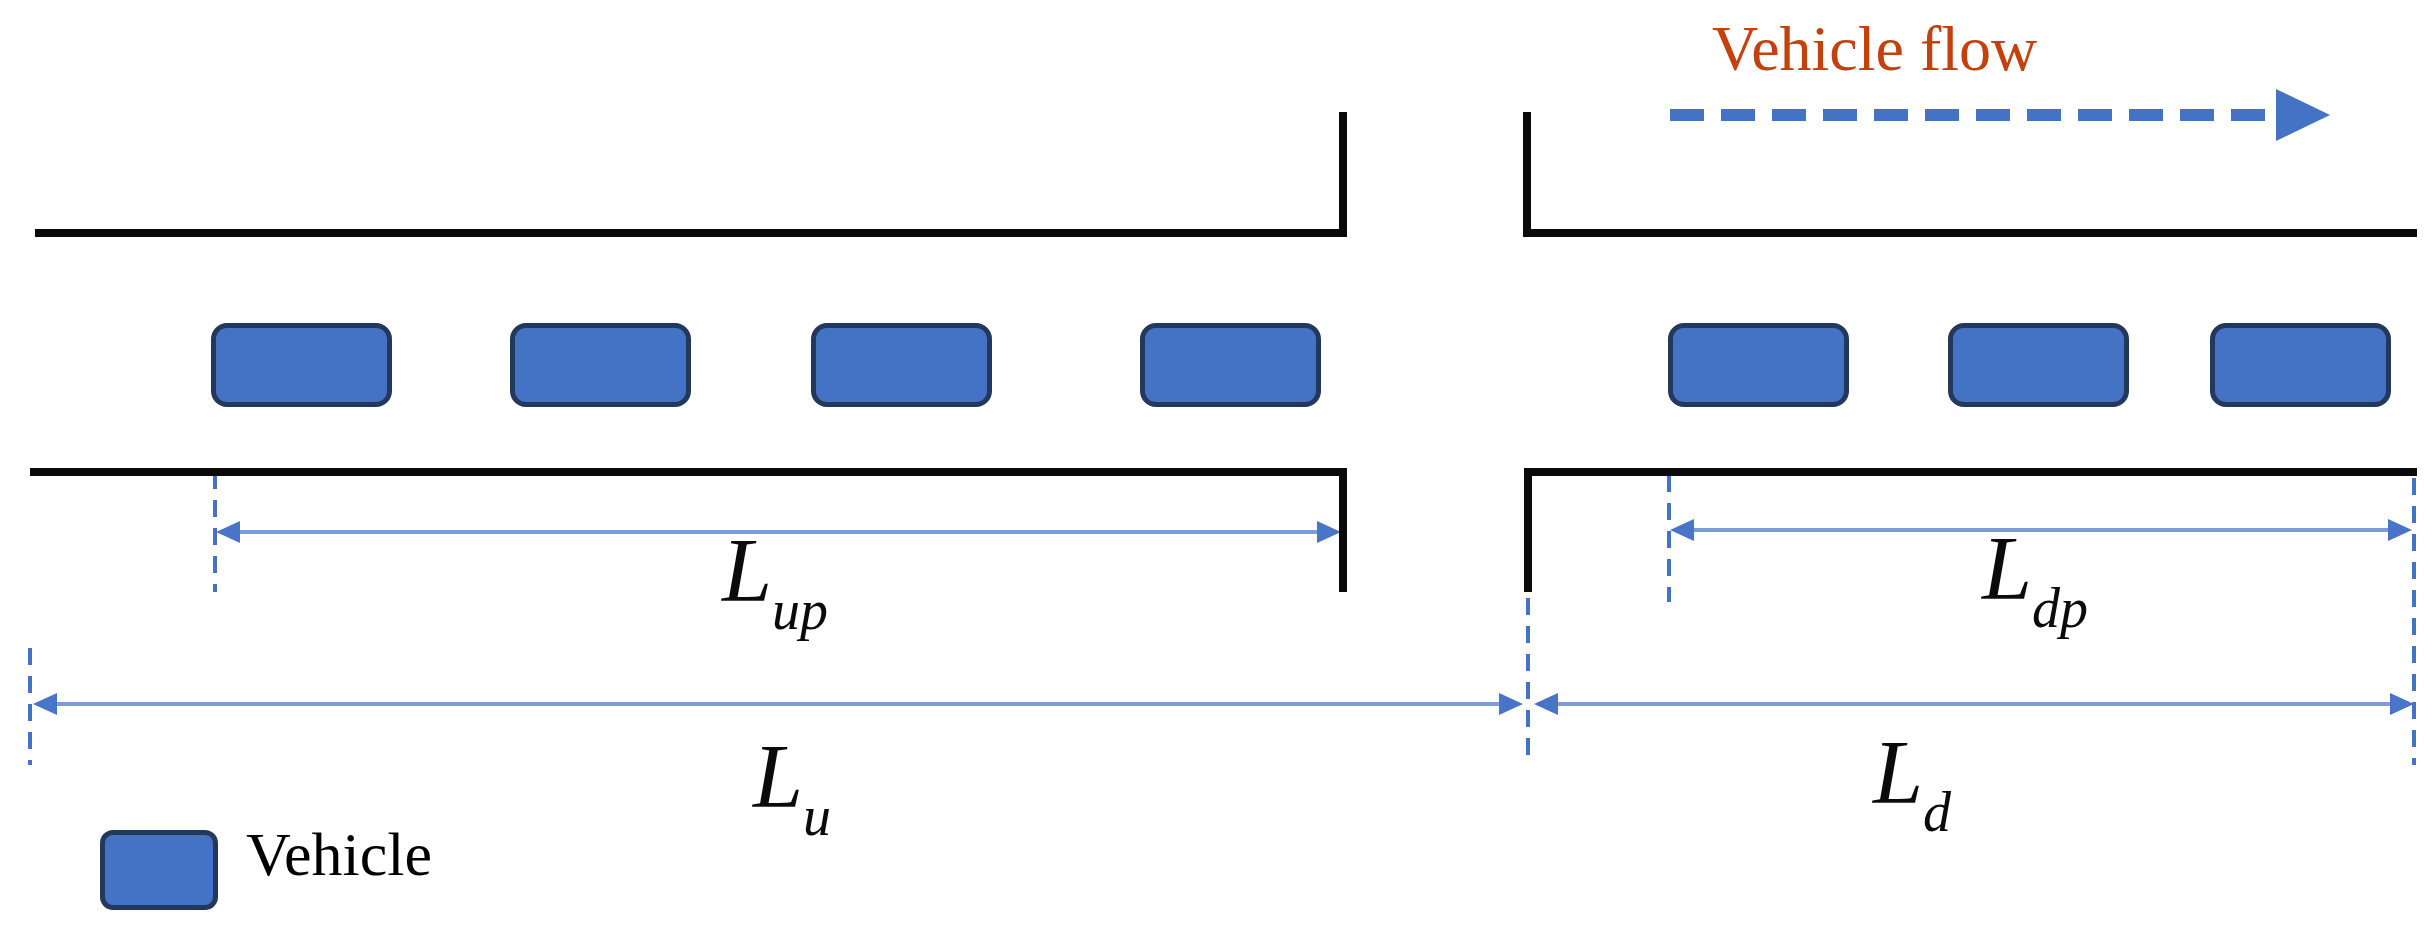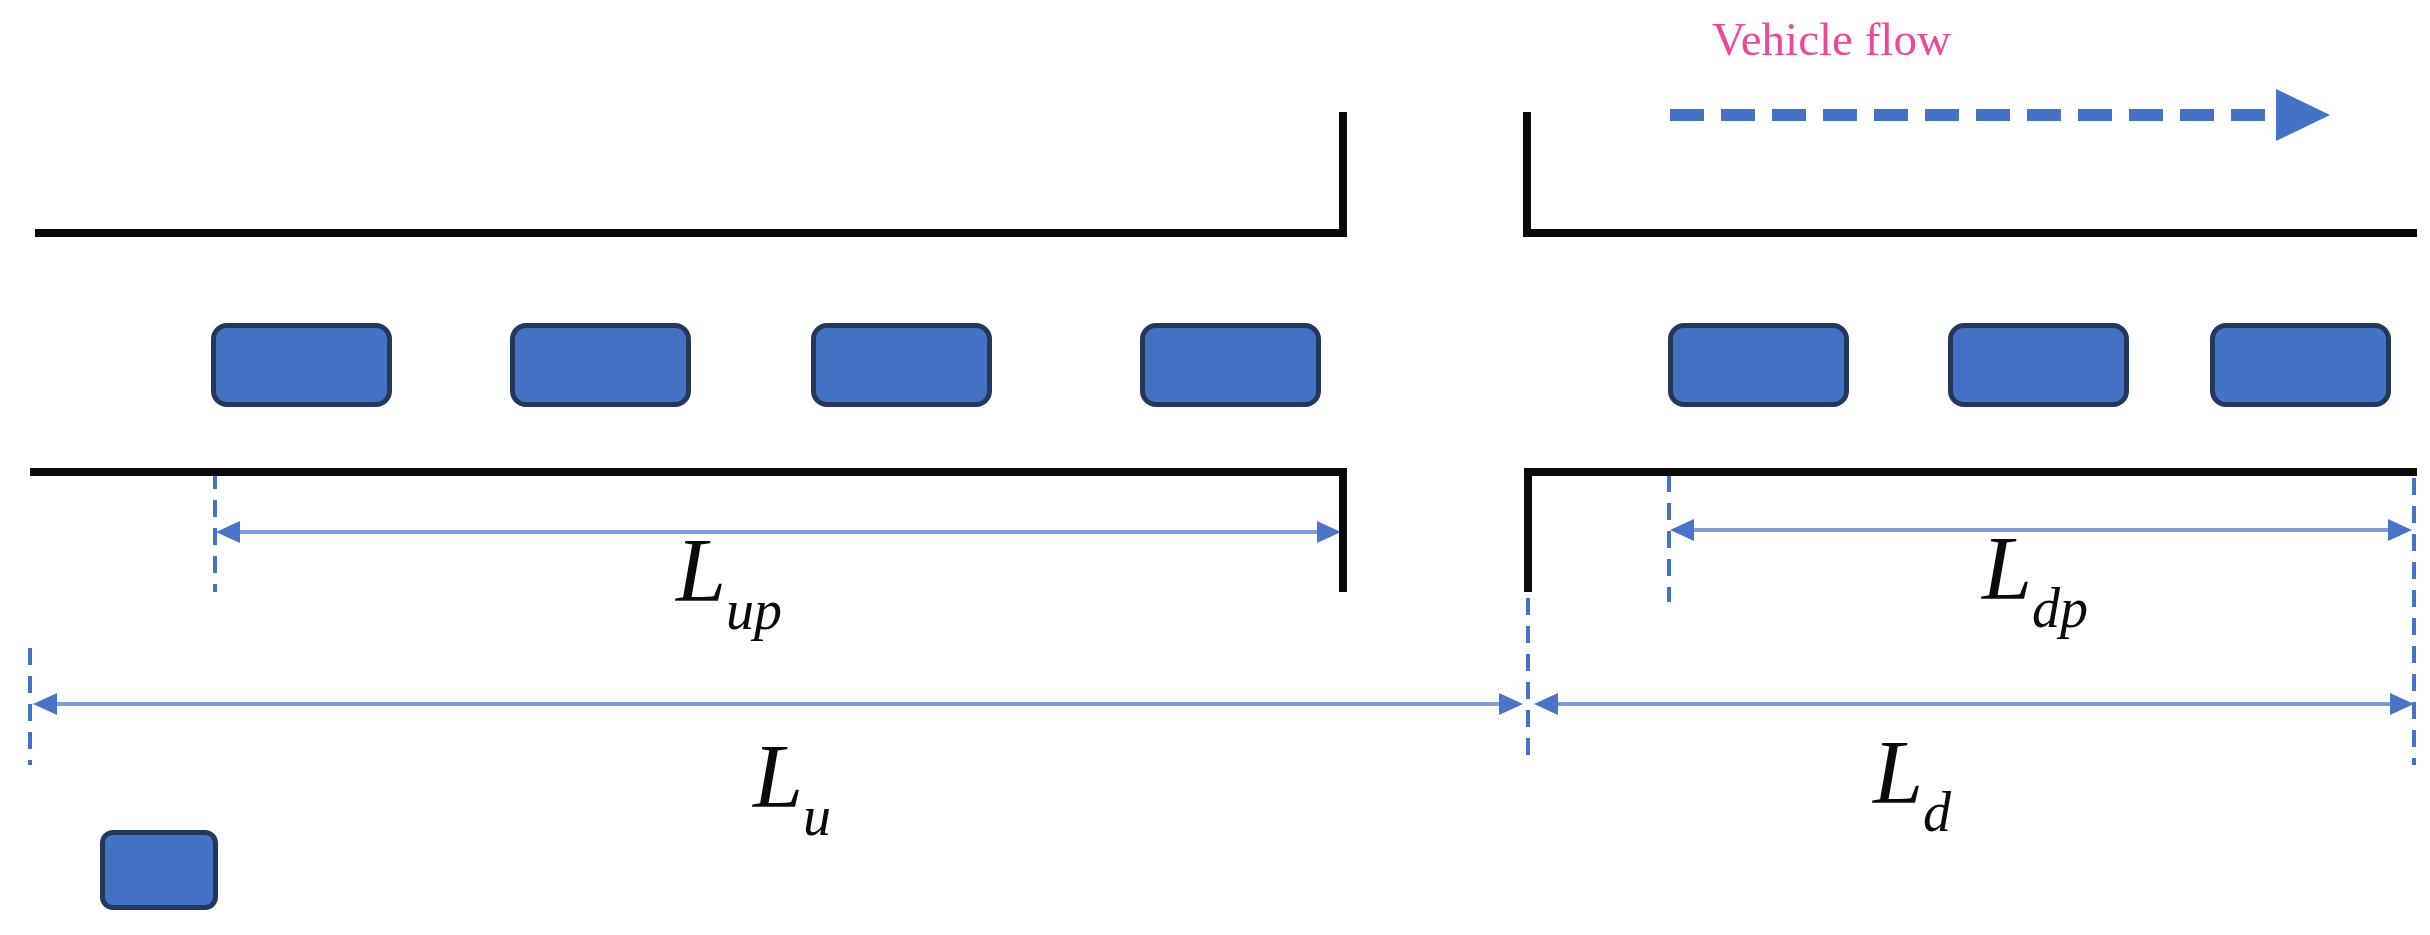--- a/index.html
+++ b/index.html
@@ -28,23 +28,23 @@
   }
 
   
   svg.overlay { position: absolute; left: 0; top: 0; }
 
   
   .flow-label {
     position: absolute;
     left: 1712px;
     top: 14px;
-    font-size: 47px;
+    font-size: 64px;
     line-height: 1.1;
-    color: #ec4899;
+    color: #c2410c;
     white-space: nowrap;
   }
   .dim-label {
     position: absolute;
     transform: translateX(-50%);
     white-space: nowrap;
     color: #0b0b0b;
     line-height: 1;
   }
   .dim-label .base {
@@ -124,28 +124,29 @@
 
   <div class="vehicle" style="left:211px;"></div>
   <div class="vehicle" style="left:510px;"></div>
   <div class="vehicle" style="left:811px;"></div>
   <div class="vehicle" style="left:1140px;"></div>
 
   <div class="vehicle" style="left:1668px;"></div>
   <div class="vehicle" style="left:1948px;"></div>
   <div class="vehicle" style="left:2210px;"></div>
 
-  <div class="dim-label" style="left:729px; top:526px;">
+  <div class="dim-label" style="left:775px; top:526px;">
     <span class="base">L</span><span class="sub">up</span>
   </div>
   <div class="dim-label" style="left:2035px; top:524px;text-align:right;">
     <span class="base">L</span><span class="sub">dp</span>
   </div>
   <div class="dim-label" style="left:792px; top:732px;">
     <span class="base">L</span><span class="sub">u</span>
   </div>
   <div class="dim-label" style="left:1912px; top:728px;">
     <span class="base">L</span><span class="sub">d</span>
   </div>
 
   <div class="legend-icon"></div>
+  <div class="legend-label">Vehicle</div>
 
 </div>
 
 </body></html>

